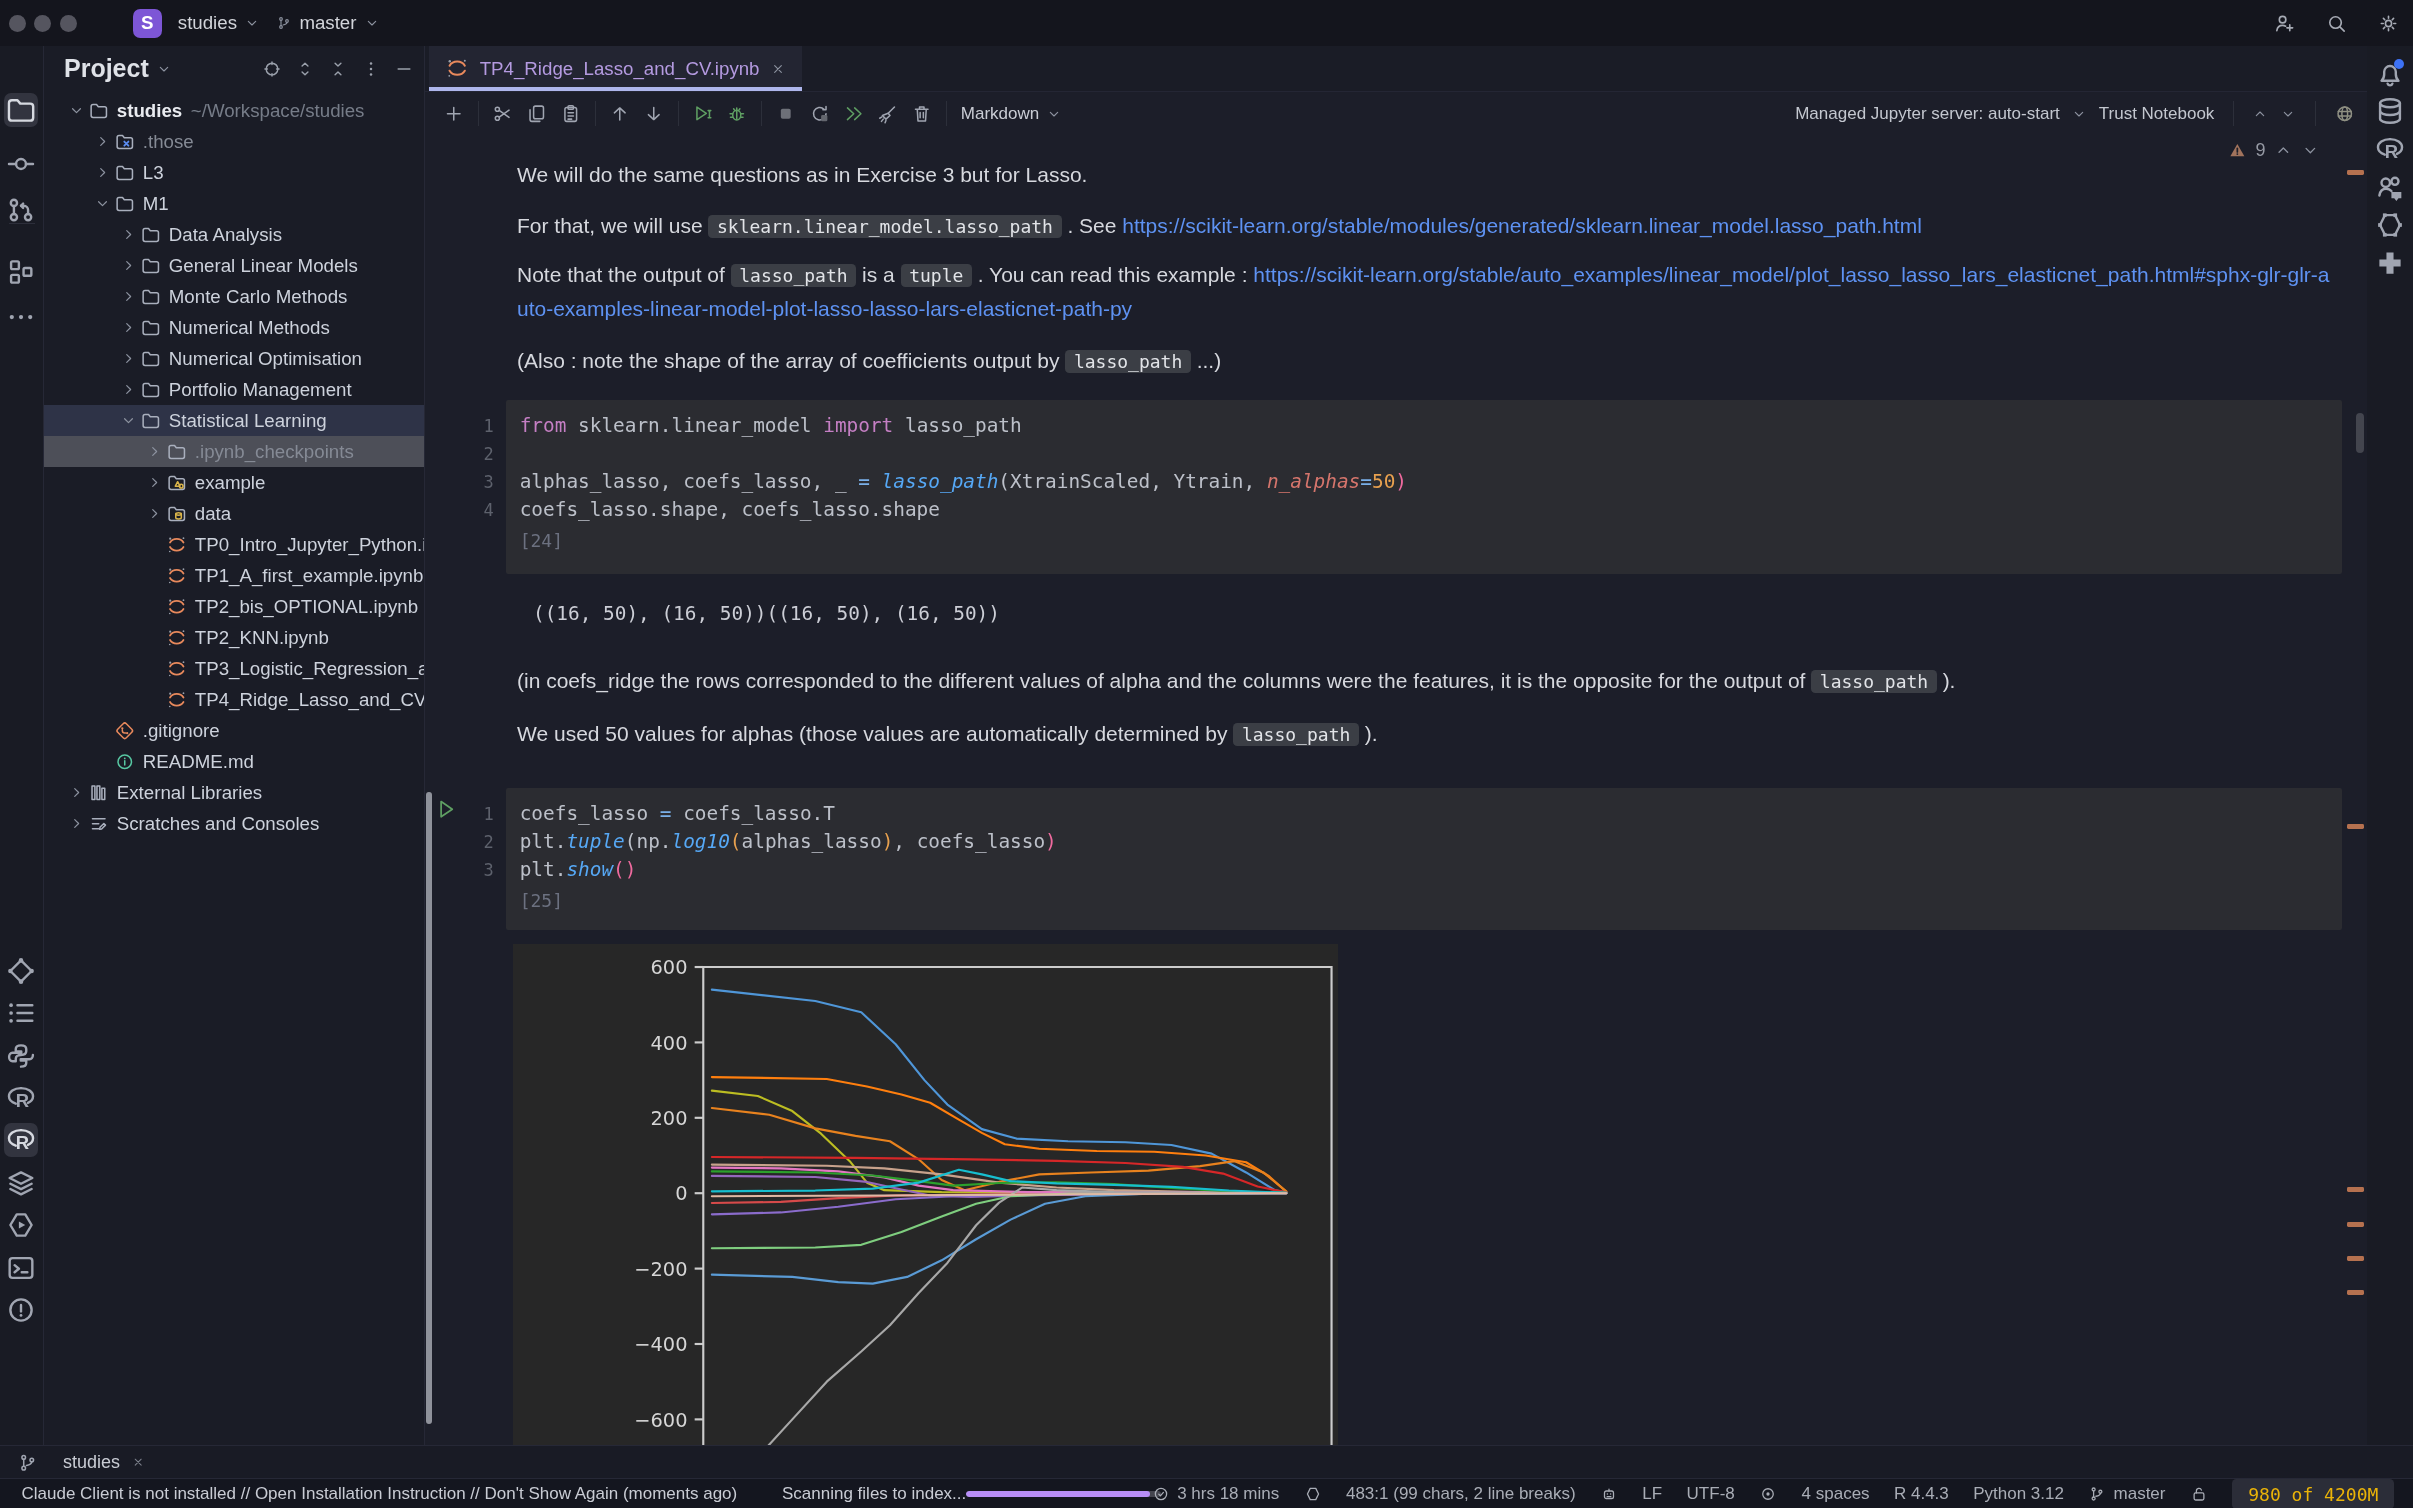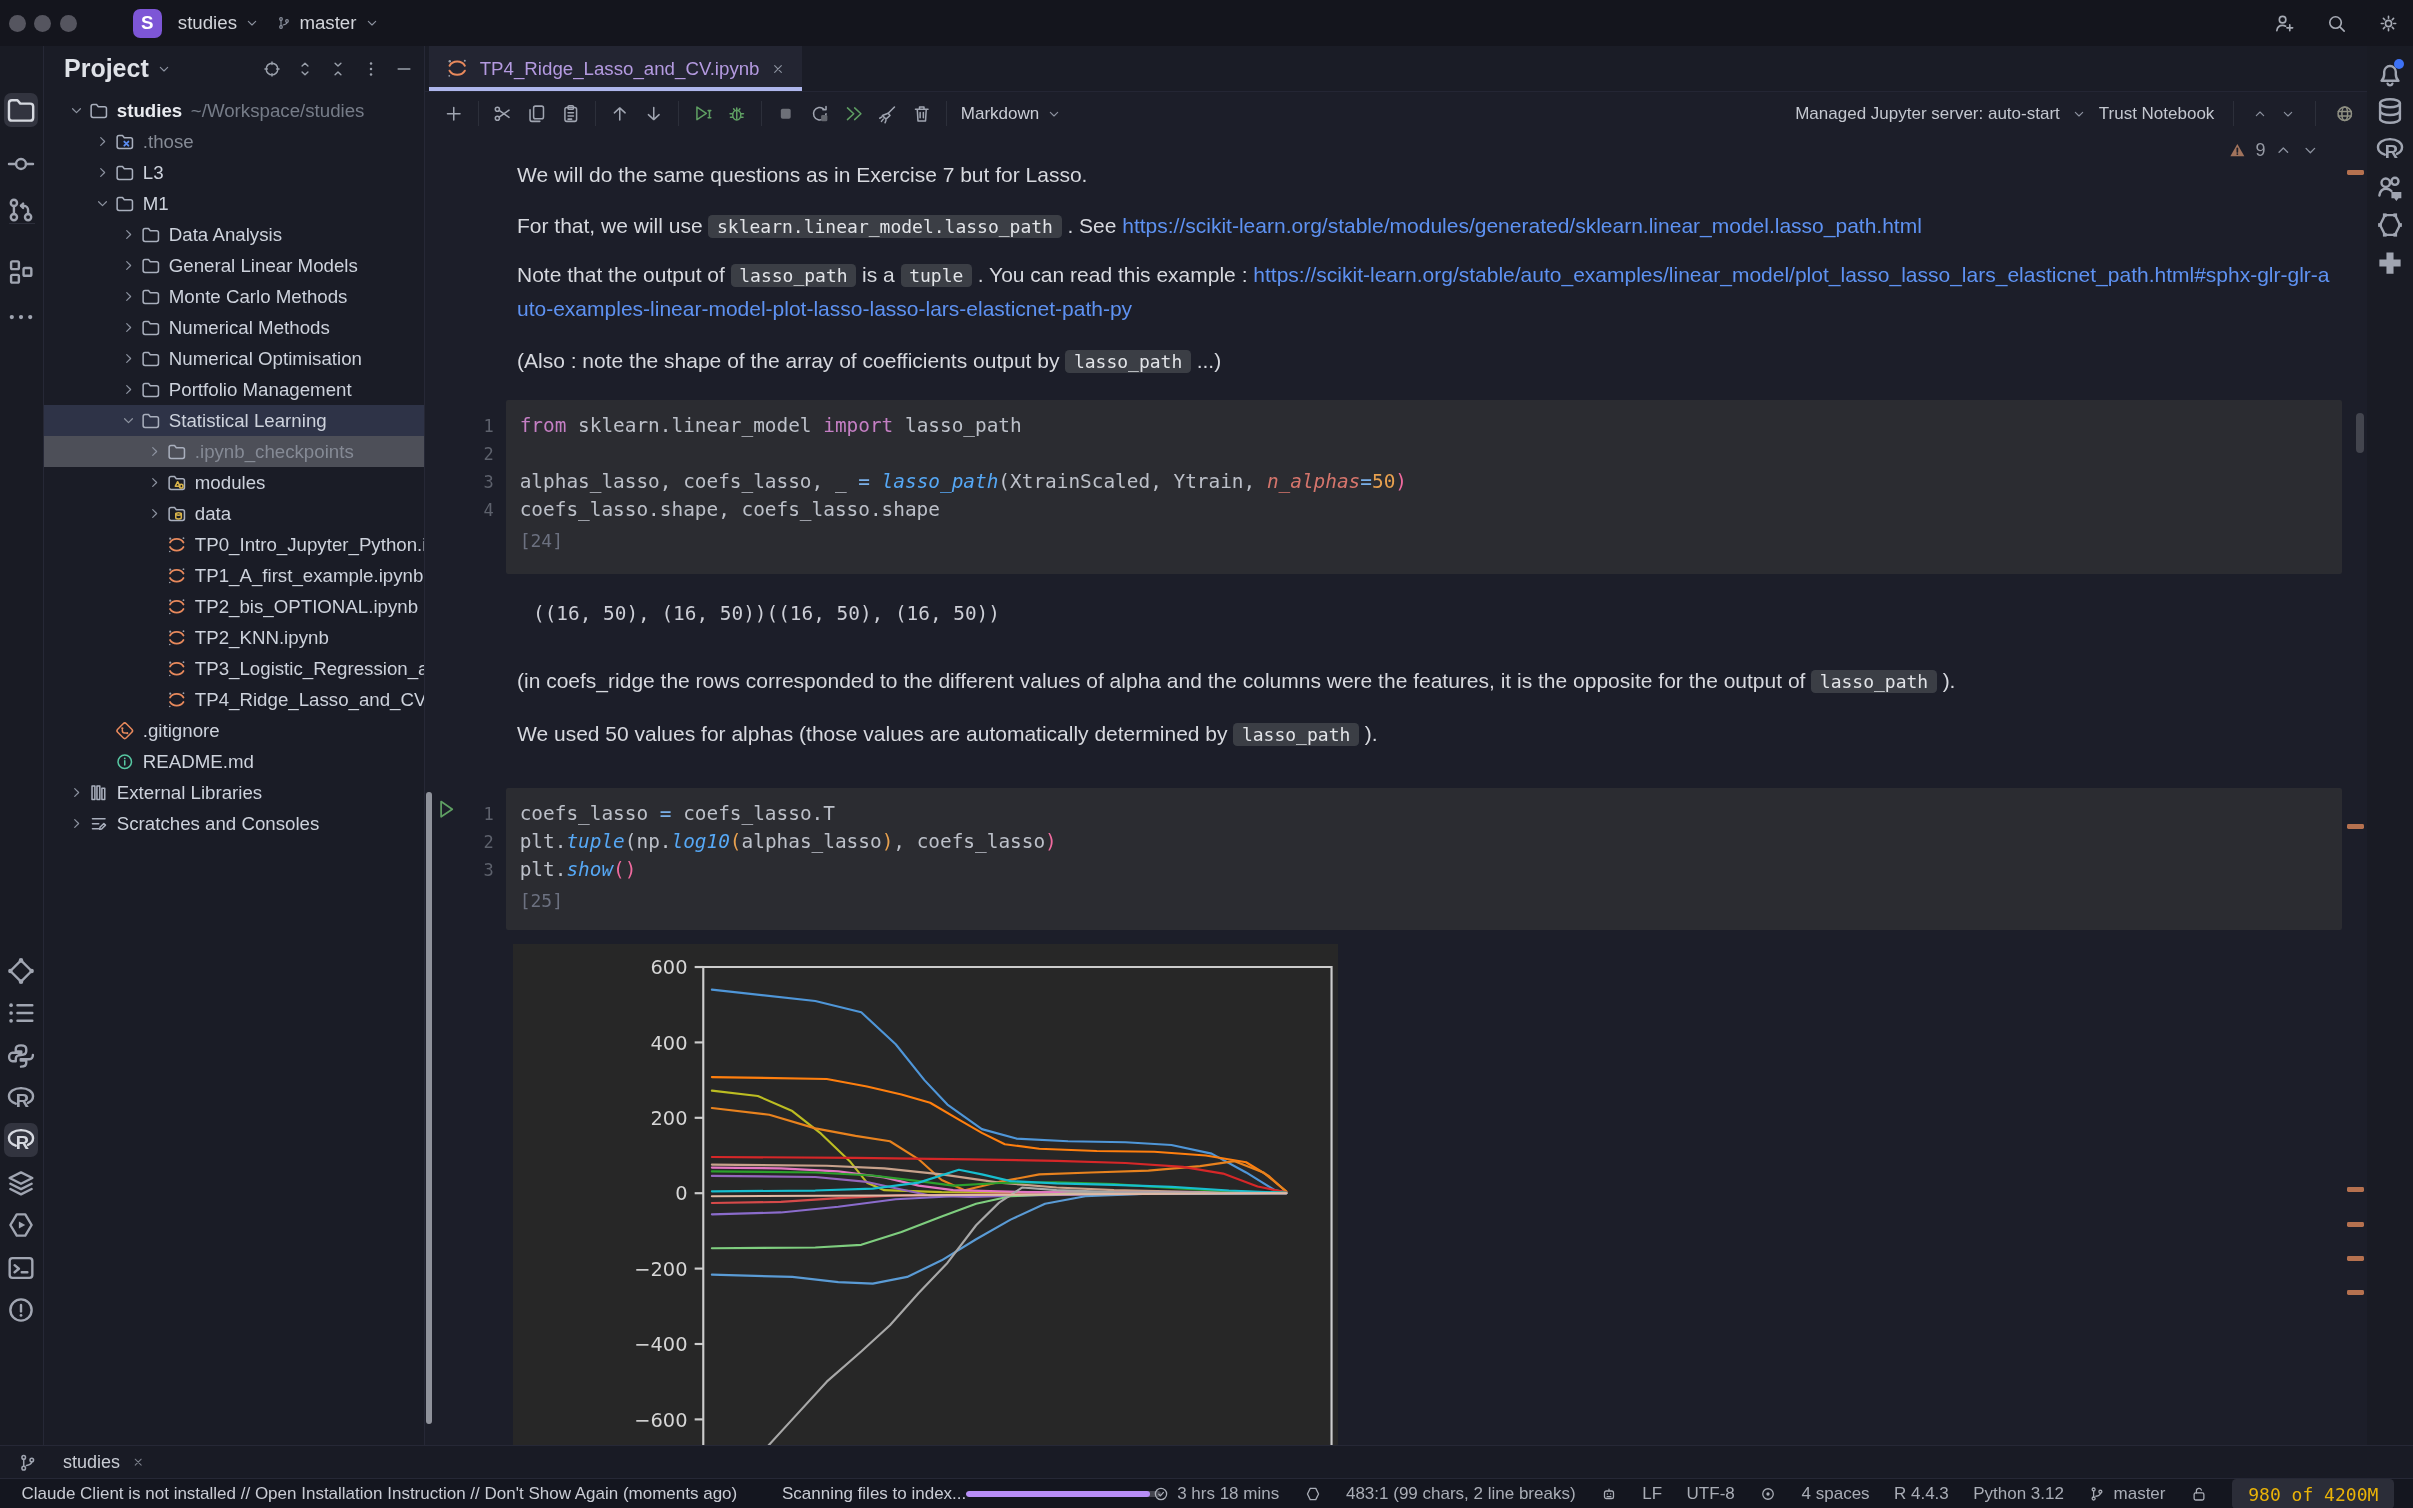--- a/index.html
+++ b/index.html
@@ -529,21 +529,21 @@
               <path d="M9.5 6.5L15 12l-5.5 5.5"></path>
             </svg>
           </span>
           <span class="ticon icon">
             <svg viewBox="0 0 24 24" fill="none" stroke="currentColor" stroke-width="1.7" stroke-linecap="round" stroke-linejoin="round">
               <path d="M3.5 7.2c0-1.2.9-2.1 2.1-2.1h3.9l2 2.4h7c1.2 0 2.1.9 2.1 2.1v7.8c0 1.2-.9 2.1-2.1 2.1H5.6c-1.2 0-2.1-.9-2.1-2.1z"></path>
               <path d="M13 10.8l2.6 5h-5.2z" stroke="#d9b44a"></path>
               <circle cx="17" cy="15.8" r="2" stroke="#d9b44a"></circle>
             </svg>
           </span>
-          <span class="lbl">modules</span>
+          <span class="lbl">example</span>
         </div>
         <div class="tree-row" style="padding-left: 98px;">
           <span class="chev icon">
             <svg viewBox="0 0 24 24" fill="none" stroke="currentColor" stroke-width="1.7" stroke-linecap="round" stroke-linejoin="round">
               <path d="M9.5 6.5L15 12l-5.5 5.5"></path>
             </svg>
           </span>
           <span class="ticon icon">
             <svg viewBox="0 0 24 24" fill="none" stroke="currentColor" stroke-width="1.7" stroke-linecap="round" stroke-linejoin="round">
               <path d="M3.5 7.2c0-1.2.9-2.1 2.1-2.1h3.9l2 2.4h7c1.2 0 2.1.9 2.1 2.1v7.8c0 1.2-.9 2.1-2.1 2.1H5.6c-1.2 0-2.1-.9-2.1-2.1z"></path>
@@ -843,21 +843,21 @@
               <path d="M6.5 14.5L12 9l5.5 5.5"></path>
             </svg>
           </span>
         <span class="icon chev-sm">
             <svg viewBox="0 0 24 24" fill="none" stroke="currentColor" stroke-width="1.7" stroke-linecap="round" stroke-linejoin="round">
               <path d="M6.5 9.5l5.5 5.5 5.5-5.5"></path>
             </svg>
           </span>
       </div>
 
-      <div class="mdp" style="top:24.4px"><span>We will do the same questions as in Exercise 7 but for Lasso.</span></div>
+      <div class="mdp" style="top:24.4px"><span>We will do the same questions as in Exercise 3 but for Lasso.</span></div>
 
       <div class="mdp" style="top:75px"><span>For that, we will use </span><span class="chip">sklearn.linear_model.lasso_path</span><span> . See </span><a class="mdlink">https://scikit-learn.org/stable/modules/generated/sklearn.linear_model.lasso_path.html</a></div>
 
       <div class="mdp" style="top:124px"><span>Note that the output of </span><span class="chip">lasso_path</span><span> is a </span><span class="chip">tuple</span><span> . You can read this example : </span><a class="mdlink">https://scikit-learn.org/stable/auto_examples/linear_model/plot_lasso_lasso_lars_elasticnet_path.html#sphx-glr-glr-auto-examples-linear-model-plot-lasso-lasso-lars-elasticnet-path-py</a></div>
 
       <div class="mdp" style="top:210px"><span>(Also : note the shape of the array of coefficients output by </span><span class="chip">lasso_path</span><span> ...)</span></div>
 
       <div class="cell" id="cell1" style="top:266px;height:174px">
         <div class="cell-bg"></div>
         <div class="code-wrap" id="cell1-code">

